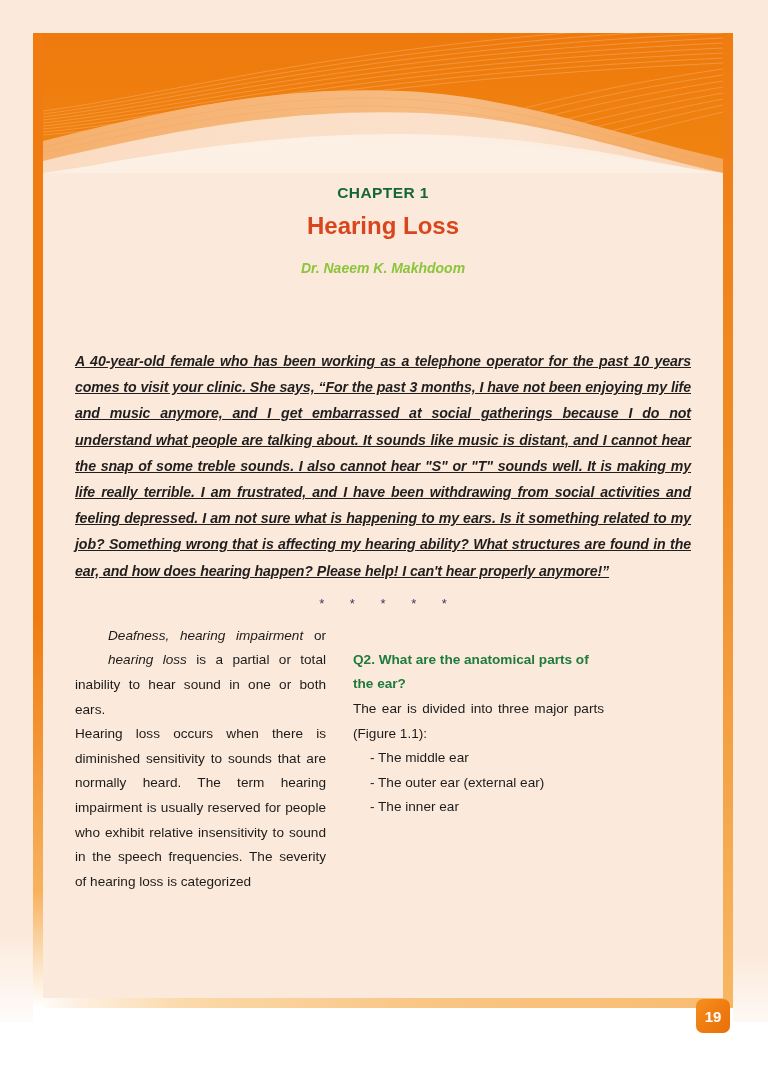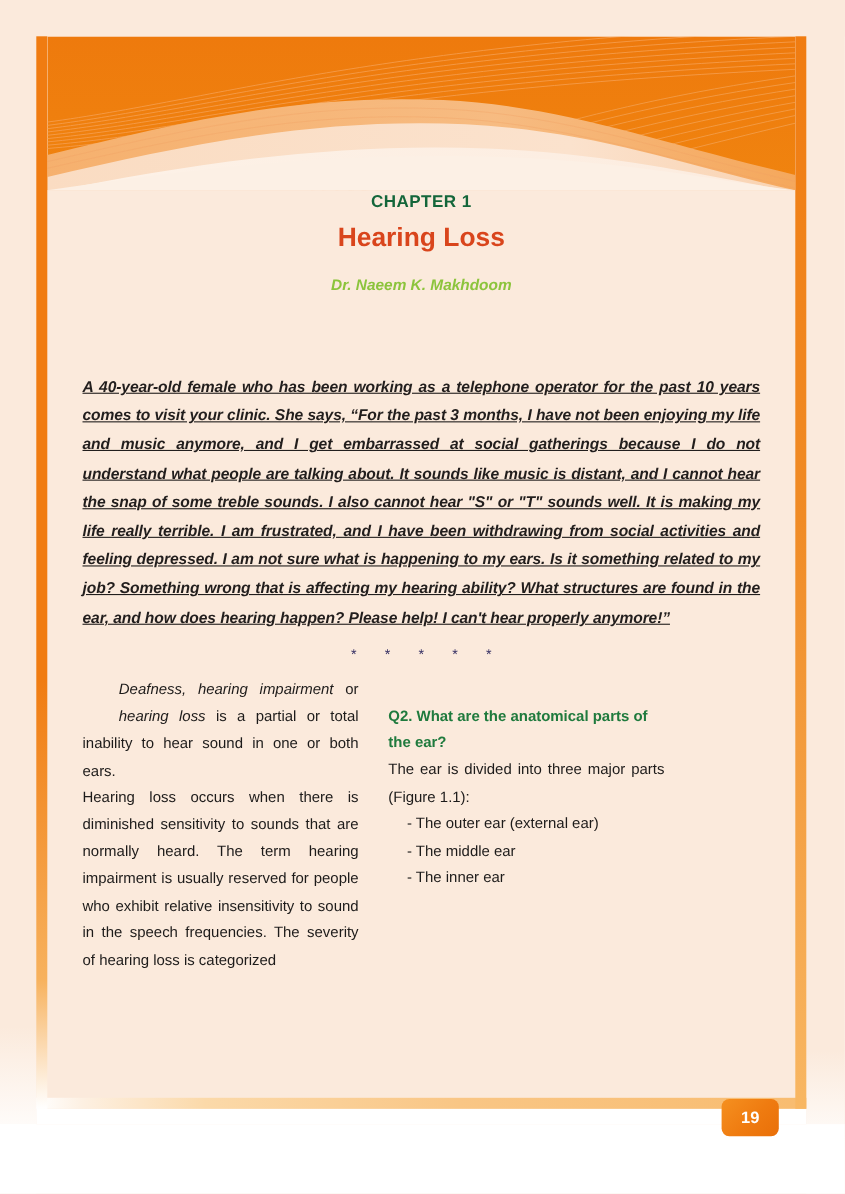--- a/index.html
+++ b/index.html
@@ -105,21 +105,21 @@
     height: 140px;
     overflow: hidden;
     z-index: 2;
   }
   .banner svg { display: block; }
 
   
   .content {
     position: absolute;
     left: 43px;
-    top: 173px;
+    top: 182px;
     width: 680px;
     height: 825px;
     z-index: 2;
   }
 
   .titleblock {
     text-align: center;
     padding-top: 0px;
   }
   .chapter-label {
@@ -201,23 +201,23 @@
     font-size: 13.6px;
     color: #1d1b1a;
     line-height: 24.6px;
     margin: 0;
     padding-left: 17px;
   }
 
   
   .page-badge {
     position: absolute;
-    left: 656px;
+    left: 696px;
     top: 999px;
-    width: 52px;
+    width: 34px;
     height: 34px;
     border-radius: 7px;
     background: linear-gradient(135deg, #f59020 0%, #ef7b10 55%, #e96f08 100%);
     color: #ffffff;
     font-size: 15px;
     font-weight: bold;
     display: flex;
     align-items: center;
     justify-content: center;
     z-index: 8;
@@ -321,22 +321,22 @@
       <div class="col">
         <p class="body-text"><span class="ital">Deafness, hearing impairment</span><span> or </span><span class="ital">hearing loss</span><span> is a partial or total inability to hear sound in one or both ears.</span></p>
         <p class="body-text">Hearing loss occurs when there is diminished sensitivity to sounds that are normally heard. The term hearing impairment is usually reserved for people who exhibit relative insensitivity to sound in the speech frequencies. The severity of hearing loss is categorized</p>
       </div>
 
       <div class="col">
         <div class="gap"></div>
         <div class="q-head">Q2. What are the anatomical parts of the ear?</div>
         <p class="body-text">The ear is divided into three major parts (Figure 1.1):</p>
         <div class="bullets">
+          <div>- The middle ear</div>
           <div>- The outer ear (external ear)</div>
-          <div>- The middle ear</div>
           <div>- The inner ear</div>
         </div>
       </div>
 
     </div>
   </div>
 
   <div class="page-badge">19</div>
 
 </div>

